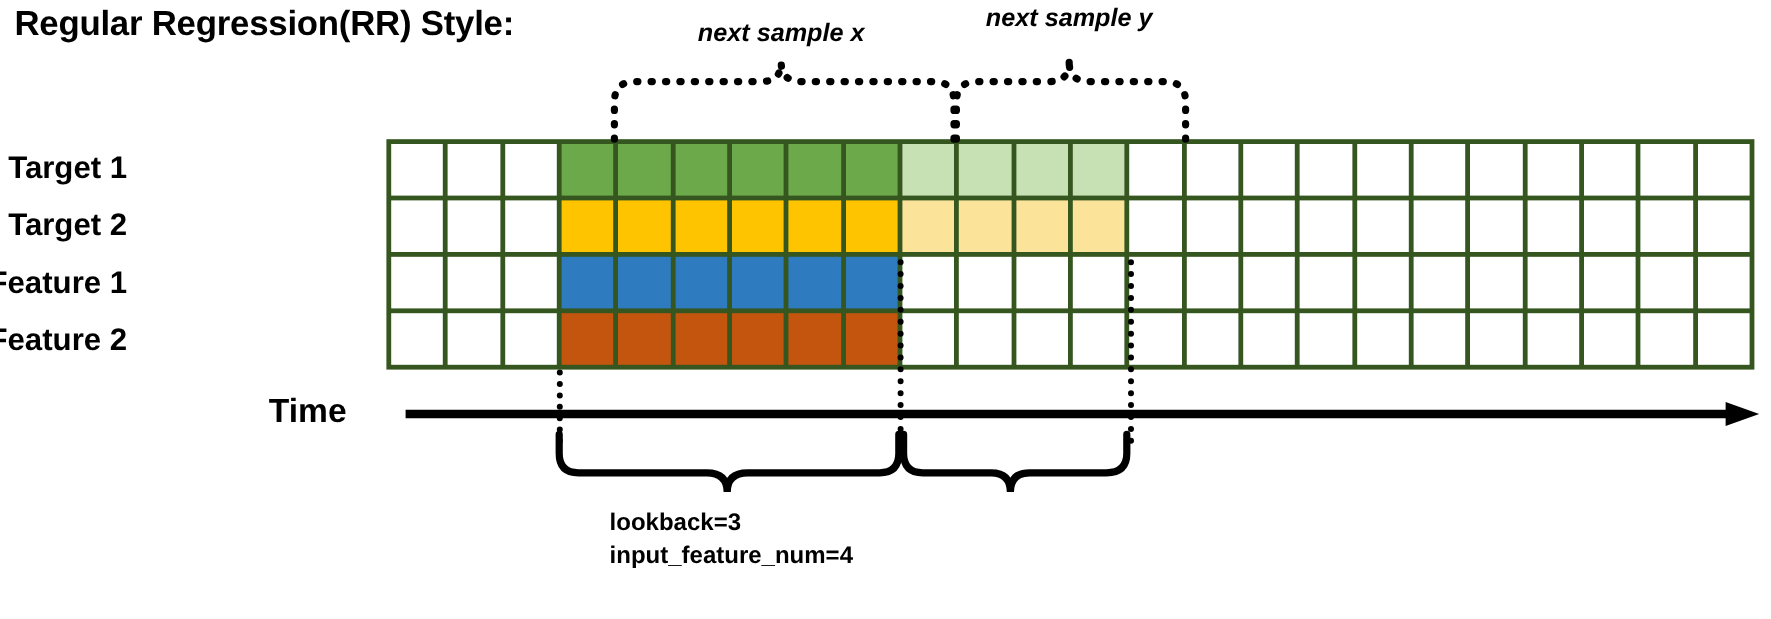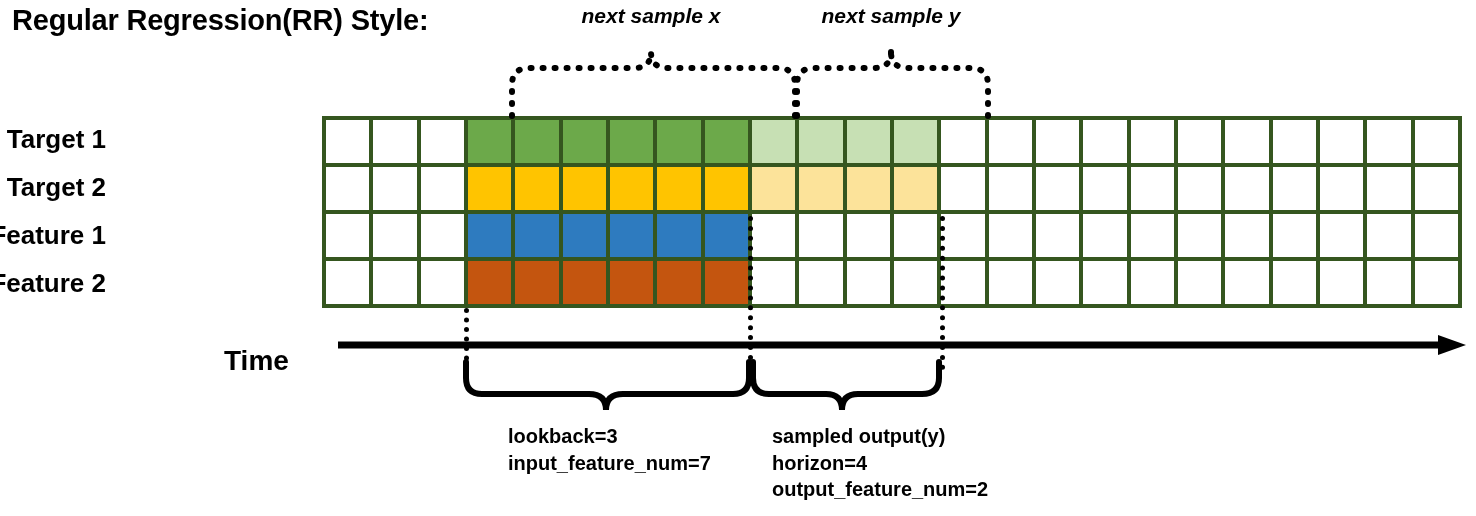--- a/index.html
+++ b/index.html
@@ -32,21 +32,21 @@
     display:grid;
     grid-template-columns:repeat(24,1fr);
     grid-template-rows:repeat(4,1fr);
     gap:4px;padding:4px;box-sizing:border-box;
   }
   #grid .cell{background:#ffffff;}
 
   
   .time-word{
     position:absolute;left:224px;top:327px;
-    font-size:28px;font-weight:700;color:#000;margin-top:18px;
+    font-size:28px;font-weight:700;color:#000;
   }
   .axis{position:absolute;left:338px;top:341px;width:1128px;height:8px;}
 
   
   .vdot{
     position:absolute;width:0;
     border-left:5px dotted #000;
   }
 
   
@@ -175,21 +175,21 @@
   <svg style="left:0;top:0;width:1476px;height:516px;pointer-events:none">
     <path d="M512,116 L512,85 Q512,68 529,68 L634,68 Q651,68 651,52" fill="none" stroke="#000" stroke-width="6" stroke-linecap="round" stroke-dasharray="1 11"></path>
     <path d="M795,116 L795,85 Q795,68 778,68 L668,68 Q651,68 651,52" fill="none" stroke="#000" stroke-width="6" stroke-linecap="round" stroke-dasharray="1 11"></path>
   </svg>
 
   <svg style="left:0;top:0;width:1476px;height:516px;pointer-events:none">
     <path d="M797,116 L797,85 Q797,68 814,68 L874,68 Q891,68 891,52" fill="none" stroke="#000" stroke-width="6" stroke-linecap="round" stroke-dasharray="1 11"></path>
     <path d="M988,116 L988,85 Q988,68 971,68 L908,68 Q891,68 891,52" fill="none" stroke="#000" stroke-width="6" stroke-linecap="round" stroke-dasharray="1 11"></path>
   </svg>
 
-  <div class="brace-label" style="left:511px;top:4px;width:280px">next sample x</div>
+  <div class="brace-label" style="left:511px;top:16px;width:280px">next sample x</div>
   <div class="brace-label" style="left:791px;top:4px;width:200px">next sample y</div>
 
   <div class="vdot" style="left:464px;top:308px;height:62px"></div>
   <div class="vdot" style="left:748px;top:216px;height:154px"></div>
   <div class="vdot" style="left:940px;top:216px;height:154px"></div>
 
   <div class="time-word">Time</div>
   <svg class="axis" viewBox="0 0 1128 8" preserveAspectRatio="none">
     <line x1="0" y1="4" x2="1110" y2="4" stroke="#000" stroke-width="7"></line>
     <polygon points="1100,-6 1128,4 1100,14" fill="#000"></polygon>
@@ -199,21 +199,16 @@
     <path d="M466,362 L466,378 Q466,394 482,394 L589,394 Q606,394 606,410
              Q606,394 623,394 L733,394 Q749,394 749,378 L749,362" fill="none" stroke="#000" stroke-width="6" stroke-linecap="round"></path>
   </svg>
   <svg style="left:0;top:0;width:1476px;height:516px;pointer-events:none">
     <path d="M753,362 L753,378 Q753,394 769,394 L826,394 Q842,394 842,410
              Q842,394 858,394 L922,394 Q939,394 939,378 L939,362" fill="none" stroke="#000" stroke-width="6" stroke-linecap="round"></path>
   </svg>
 
   <div class="note" style="left:508px;top:423px">
     <div>lookback=3</div>
-    <div>input_feature_num=7</div>
+    <div>input_feature_num=4</div>
   </div>
-  <div class="note" style="left:772px;top:423px">
-    <div>sampled output(y)</div>
-    <div>horizon=4</div>
-    <div>output_feature_num=2</div>
-  </div>
 
 </div>
 
 </body></html>

